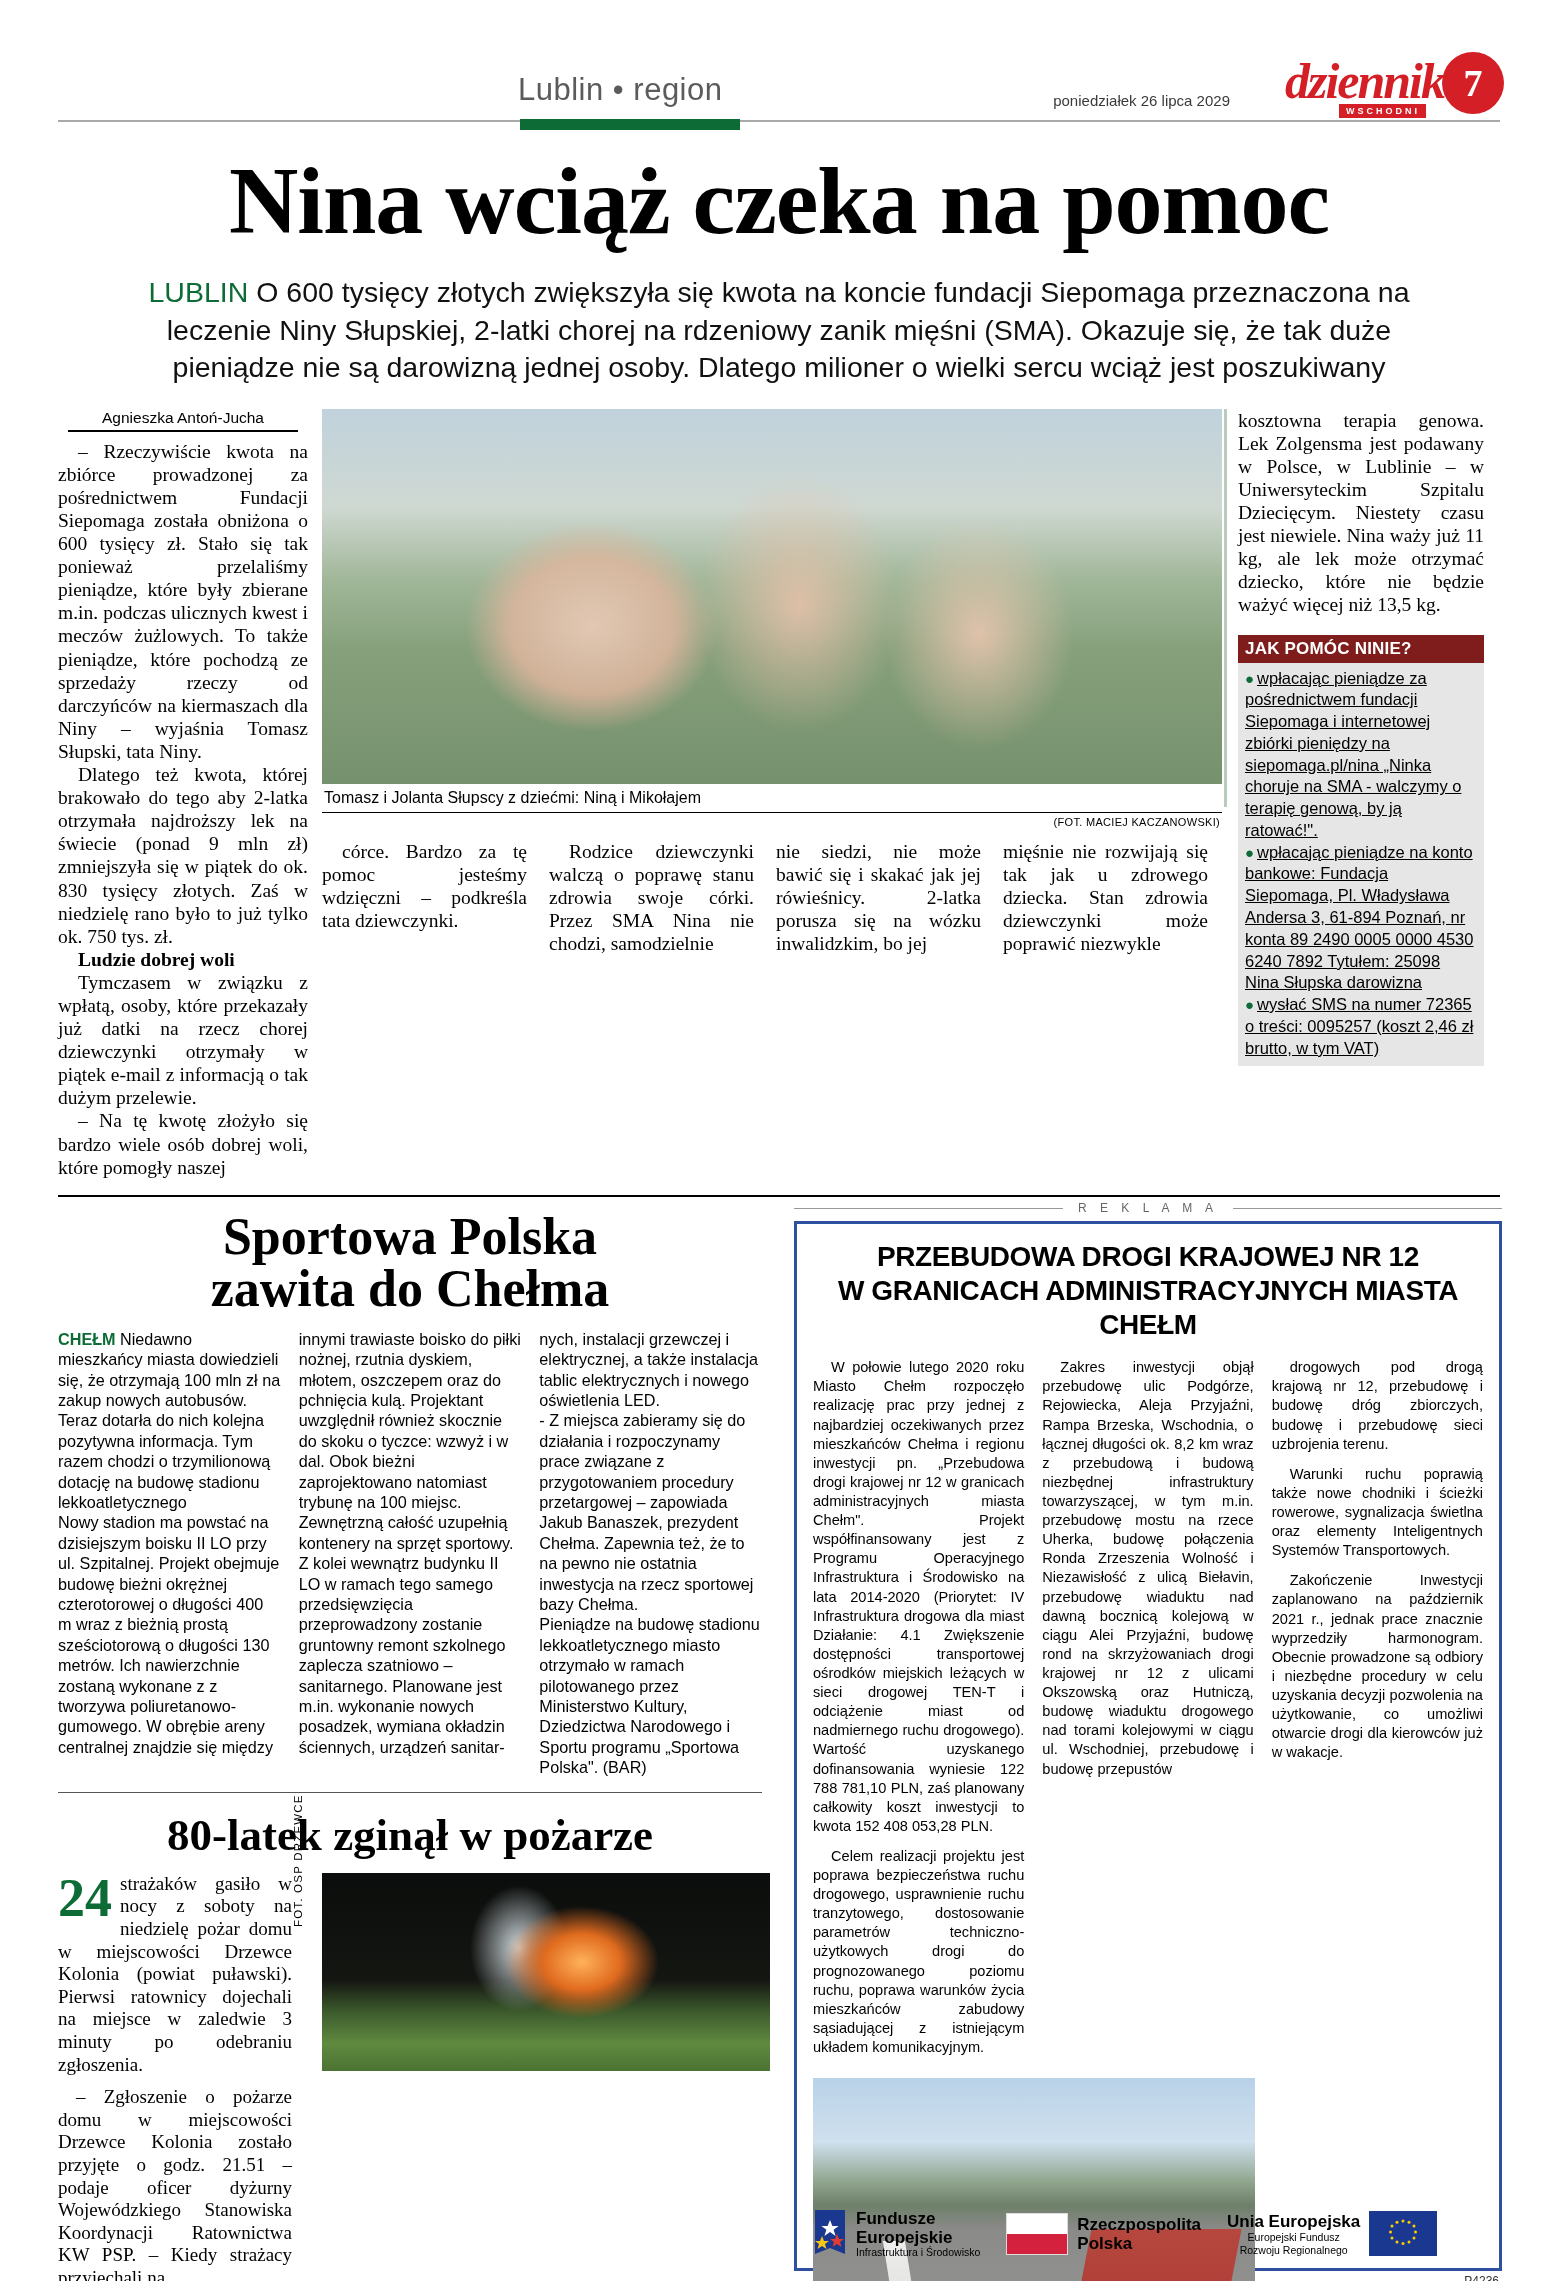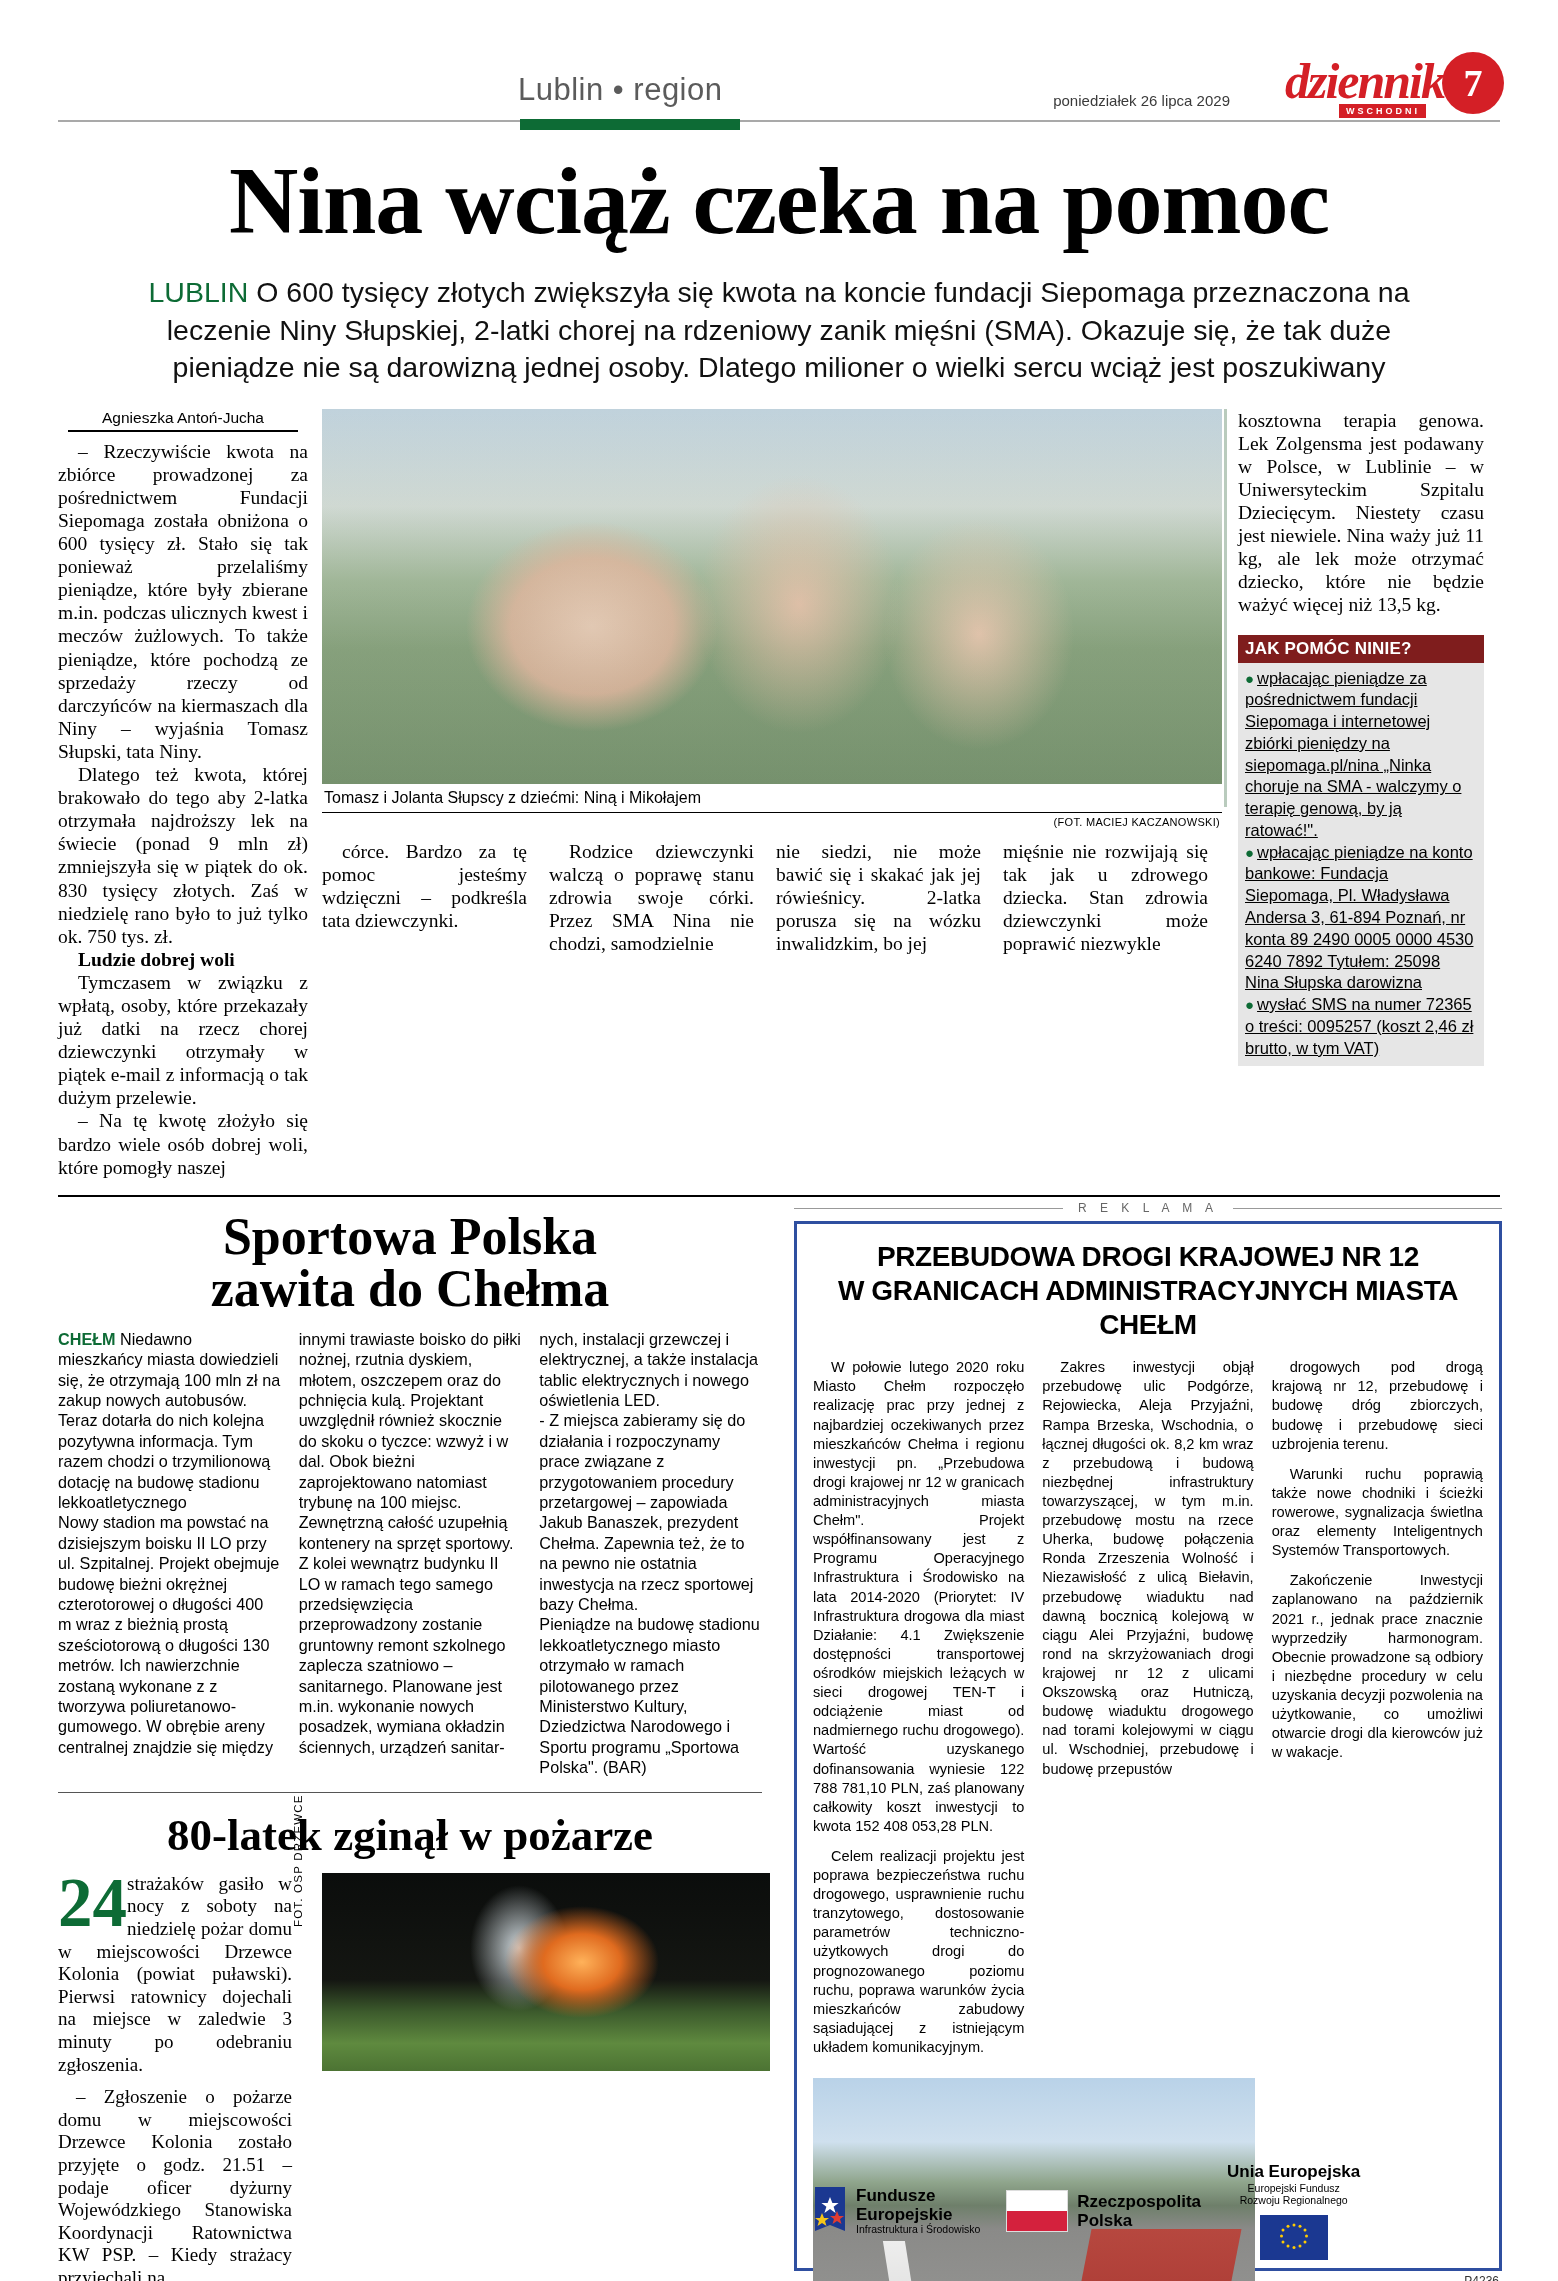--- a/index.html
+++ b/index.html
@@ -197,23 +197,23 @@
   .fire-head {
     font-family:"Liberation Serif", serif;
     font-weight:bold; font-size:45px;
     text-align:center; margin:16px 0 12px 0;
   }
   .fire-top { display:flex; gap:0; }
   .fire-left { width:248px; }
   .dropcap {
     float:left;
     font-family:"Liberation Serif", serif;
-    font-size:69px; font-weight:bold;
+    font-size:54px; font-weight:bold;
     line-height:.78; color:#0d6b35;
-    margin:4px 0 0 0;
+    margin:4px 8px 0 0;
   }
   .fire-photo-wrap { position:relative; width:470px; padding-left:8px; }
   .rot-credit {
     position:absolute; left:0px; top:54px;
     transform:rotate(-90deg); transform-origin:left top;
     font-family:"Liberation Sans", sans-serif;
     font-size:11.5px; letter-spacing:1.2px;
     white-space:nowrap;
   }
   .fire-photo { width:448px; height:198px; margin-left:22px; position:relative; overflow:hidden; }
@@ -274,21 +274,21 @@
   .fe-text {
     font-family:"Liberation Sans", sans-serif;
     line-height:1.12;
   }
   .fe-text .big { font-size:17px; font-weight:bold; }
   .fe-text .small { font-size:10.5px; }
   .logo-rp { display:flex; align-items:center; gap:9px; }
   .pl-flag { width:62px; height:42px; border:1px solid #ddd; }
   .pl-flag .w { height:50%; background:#fff; }
   .pl-flag .r { height:50%; background:#d4213d; }
-  .logo-ue { display:flex; align-items:center; gap:9px;flex-direction:column; }
+  .logo-ue { display:flex; align-items:center; gap:9px; }
   .ue-text { font-family:"Liberation Sans", sans-serif; text-align:center; line-height:1.15; }
   .ue-text .big { font-size:17px; font-weight:bold; }
   .ue-text .small { font-size:10.5px; }
   .ue-flag { width:68px; height:45px; background:#1b3891; position:relative; }
   .ad-code {
     position:absolute; right:0px; bottom:-20px;
     font-family:"Liberation Sans", sans-serif;
     font-size:12px; color:#333;
   }
 

